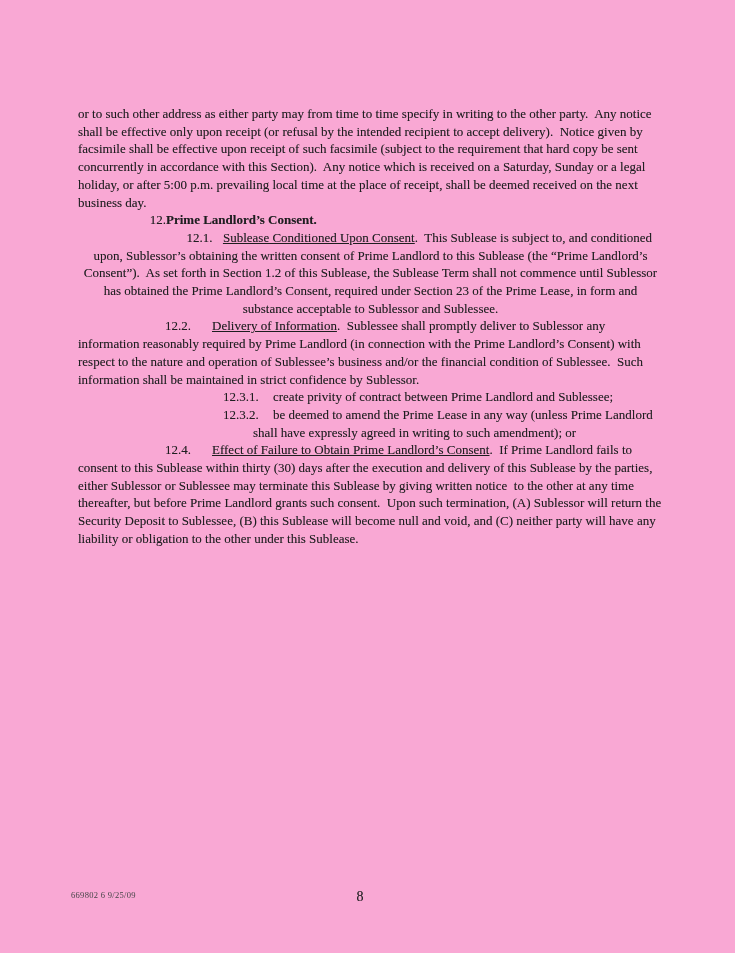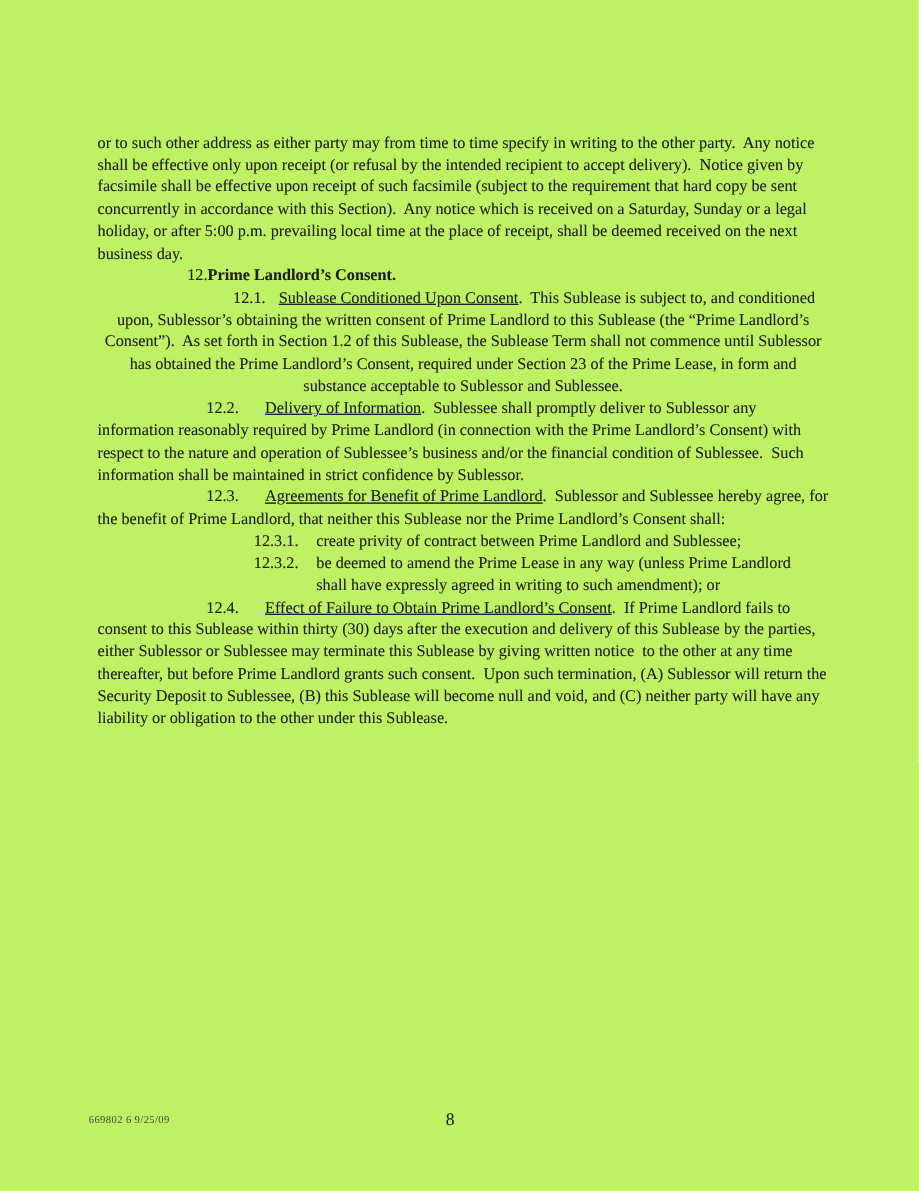--- a/index.html
+++ b/index.html
@@ -4,21 +4,21 @@
 <style>
   html, body {
     margin: 0;
     padding: 0;
     background: #ffffff;
   }
   .page {
     position: relative;
     width: 735px;
     height: 953px;
-    background: #bef264;
+    background: #f9a8d4;
     box-sizing: border-box;
     padding: 105px 72px 0 78px;
     font-family: "Liberation Serif", "DejaVu Serif", serif;
     font-size: 13px;
     line-height: 17.7px;
     color: #1e1e20;
     text-shadow: 0 0 0.5px rgba(25,25,25,0.35);
     overflow: hidden;
   }
   .page p {
@@ -32,21 +32,21 @@
   
   .l2 { text-indent: 87px; }
   .num2 { display: inline-block; width: 47px; text-indent: 0; }
   .u { text-decoration: underline; }
   
   .subitem {
     padding-left: 175px;
     text-indent: -50px;
     max-width: 403px;
   }
-  .numi { display: inline-block; width: 50px; text-indent: 0; }
+  .numi { display: inline-block; width: 50px; text-indent: 0; margin-left: 20px; }
   .m11 { margin-top: 11px; text-align: center; }
   .m12 { margin-top: 12px; }
   .m14 { margin-top: 14px; }
   .m15 { margin-top: 15px; }
   .m16 { margin-top: 16px; }
   .m18 { margin-top: 18px; }
   .footer-left {
     position: absolute;
     left: 71px;
     top: 890px;
@@ -72,21 +72,20 @@
 <div class="page">
 
   <p>or to such other address as either party may from time to time specify in writing to the other party.  Any notice shall be effective only upon receipt (or refusal by the intended recipient to accept delivery).  Notice given by facsimile shall be effective upon receipt of such facsimile (subject to the requirement that hard copy be sent concurrently in accordance with this Section).  Any notice which is received on a Saturday, Sunday or a legal holiday, or after 5:00 p.m. prevailing local time at the place of receipt, shall be deemed received on the next business day.</p>
 
   <p class="heading"><span class="num1">12.</span><span class="bold">Prime Landlord’s Consent.</span></p>
 
   <p class="l2 m11"><span class="num2">12.1.</span><span class="u">Sublease Conditioned Upon Consent</span><span>.  This Sublease is subject to, and conditioned upon, Sublessor’s obtaining the written consent of Prime Landlord to this Sublease (the “Prime Landlord’s Consent”).  As set forth in Section 1.2 of this Sublease, the Sublease Term shall not commence until Sublessor has obtained the Prime Landlord’s Consent, required under Section 23 of the Prime Lease, in form and substance acceptable to Sublessor and Sublessee.</span></p>
 
   <p class="l2 m12"><span class="num2">12.2.</span><span class="u">Delivery of Information</span><span>.  Sublessee shall promptly deliver to Sublessor any information reasonably required by Prime Landlord (in connection with the Prime Landlord’s Consent) with respect to the nature and operation of Sublessee’s business and/or the financial condition of Sublessee.  Such information shall be maintained in strict confidence by Sublessor.</span></p>
 
-  <p class="l2 m12"><span class="num2">12.3.</span><span class="u">Agreements for Benefit of Prime Landlord</span><span>.  Sublessor and Sublessee hereby agree, for the benefit of Prime Landlord, that neither this Sublease nor the Prime Landlord’s Consent shall:</span></p>
 
   <p class="subitem m18"><span class="numi">12.3.1.</span><span>create privity of contract between Prime Landlord and Sublessee;</span></p>
 
   <p class="subitem m16"><span class="numi">12.3.2.</span><span>be deemed to amend the Prime Lease in any way (unless Prime Landlord shall have expressly agreed in writing to such amendment); or</span></p>
 
 
   <p class="l2 m15"><span class="num2">12.4.</span><span class="u">Effect of Failure to Obtain Prime Landlord’s Consent</span><span>.  If Prime Landlord fails to consent to this Sublease within thirty (30) days after the execution and delivery of this Sublease by the parties, either Sublessor or Sublessee may terminate this Sublease by giving written notice  to the other at any time thereafter, but before Prime Landlord grants such consent.  Upon such termination, (A) Sublessor will return the Security Deposit to Sublessee, (B) this Sublease will become null and void, and (C) neither party will have any liability or obligation to the other under this Sublease.</span></p>
 
   <div class="footer-left">669802 6 9/25/09</div>
   <div class="page-num">8</div>

